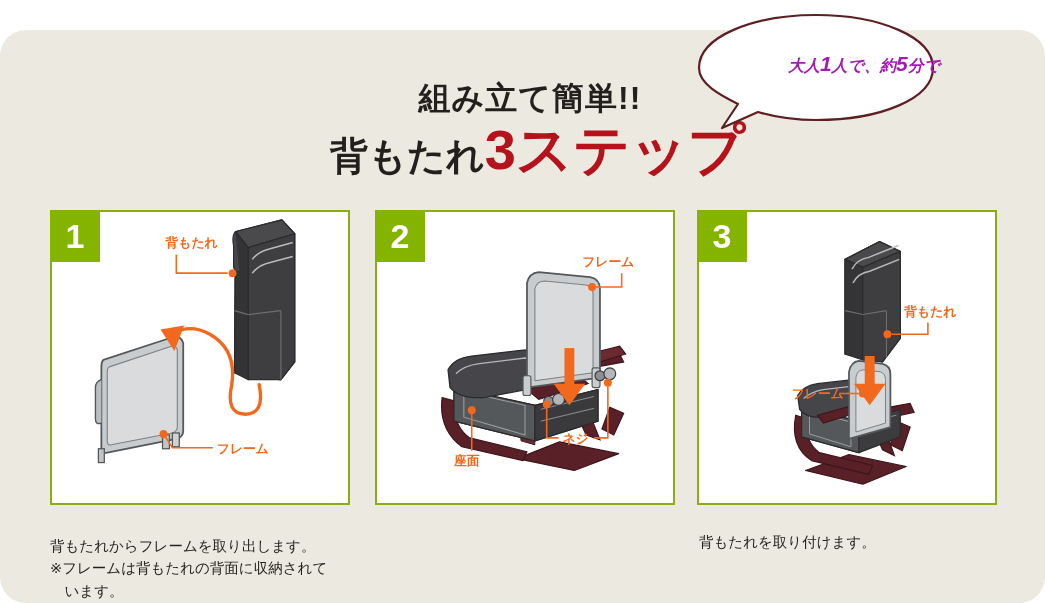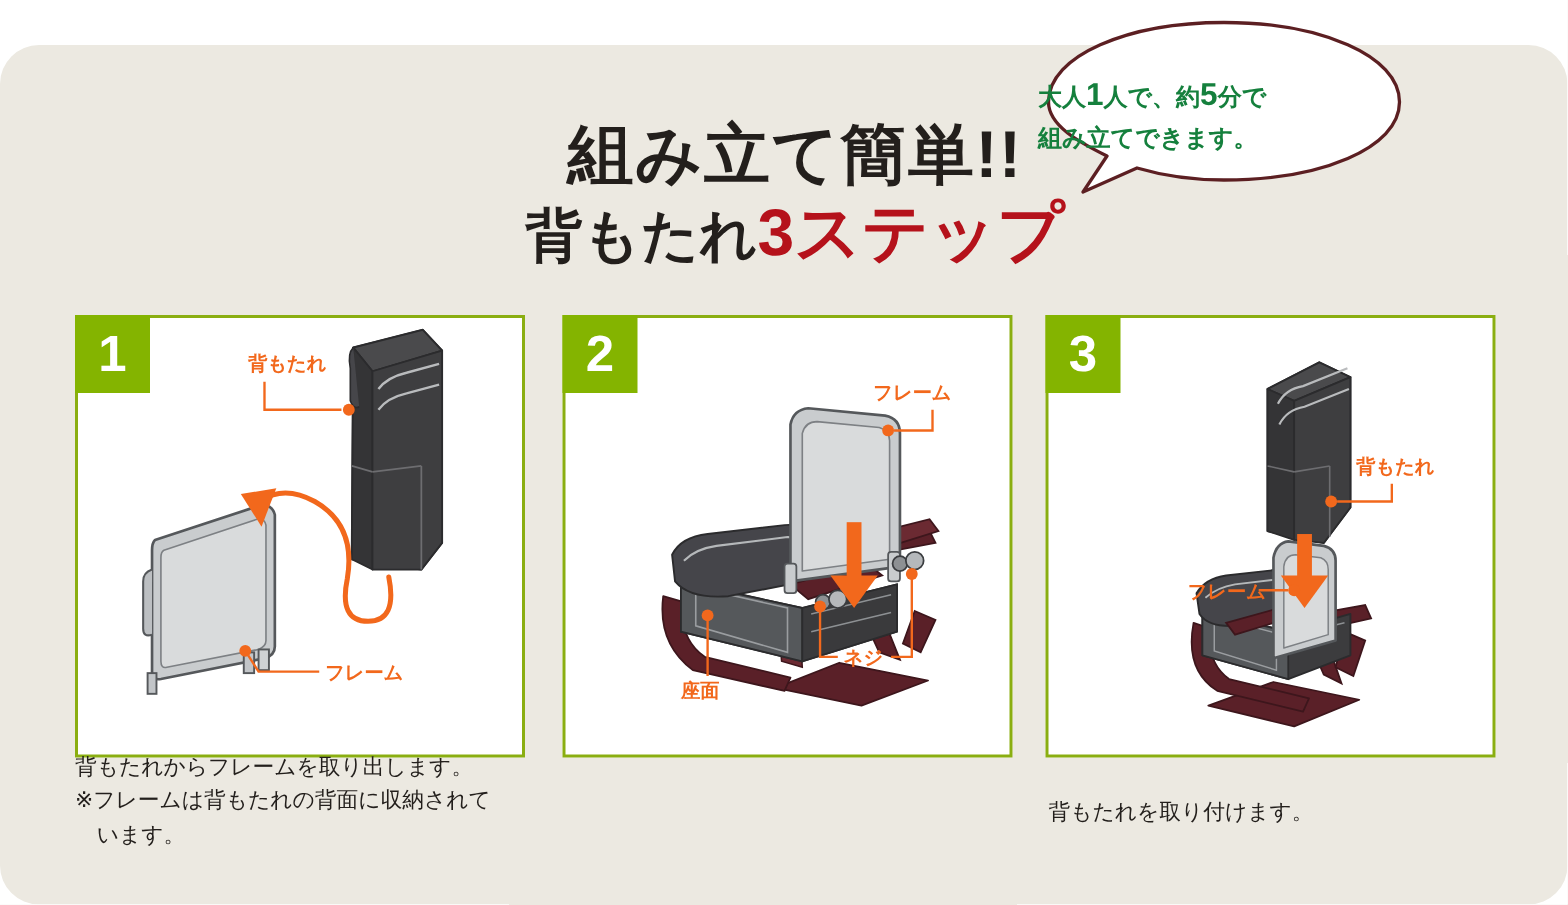--- a/index.html
+++ b/index.html
@@ -25,57 +25,58 @@
 
   
   .title-block {
     position: absolute;
     left: 330px; top: 82px;
     width: 400px;
     text-align: center;
     line-height: 1.0;
   }
   .title-line1 {
-    font-size: 44px;
+    font-size: 32px;
     font-weight: bold;
     color: #231f1c;
     letter-spacing: 1px;
     white-space: nowrap;
   }
   .title-line2 {
     font-size: 38px;
     font-weight: bold;
     color: #231f1c;
     letter-spacing: 0px;
     margin-top: 8px;
     white-space: nowrap;
   }
   .title-accent {
     color: #b5121b;
-    font-size: 44px;
+    font-size: 56px;
     font-weight: bold;
   }
 
   
   .bubble-wrap {
     position: absolute;
     left: 692px; top: 12px;
     width: 248px; height: 118px;
   }
   .bubble-svg { position: absolute; left: 0; top: 0; }
   .bubble-text {
     position: absolute;
     left: 0; top: 36px;
     width: 248px;
-    text-align: left;
-    color: #15803d;
+    text-align: right;
+    color: #a21caf;
     font-size: 16px;
     font-weight: bold;
     line-height: 1.55;
     letter-spacing: 0px;
+    font-style: italic;
   }
   .bubble-num { font-size: 21px; font-weight: bold; }
 
   
   .step-panel {
     position: absolute;
     top: 210px;
     width: 300px; height: 295px;
     background: #ffffff;
     border: 2px solid #8aae11;
@@ -100,21 +101,21 @@
   .step-art { position: absolute; left: 0; top: 0; width: 100%; height: 100%; }
 
   
   .caption {
     position: absolute;
     color: #231f1c;
     font-size: 14.5px;
     line-height: 1.55;
     white-space: pre-line;
   }
-  .cap-1 { left: 50px; top: 501px; width: 320px; }
+  .cap-1 { left: 50px; top: 535px; width: 320px; }
   .cap-2 { left: 377px; top: 519px; width: 310px; }
   .cap-3 { left: 699px; top: 531px; width: 310px; }
 
   .label-text {
     fill: #f2681c;
     font-family: "Liberation Sans", "DejaVu Sans", sans-serif;
     font-size: 13px;
     font-weight: bold;
   }
 </style>
@@ -130,21 +131,20 @@
     <div class="title-line2"><span>背もたれ</span><span class="title-accent">3ステップ</span></div>
   </div>
 
   <div class="bubble-wrap">
     <svg class="bubble-svg" width="248" height="118" viewBox="0 0 248 118">
       <path d="M124 3 C188 3 241 25 241 56 C241 87 188 108 124 108 C103 108 83 105 66 100
                L30 116 L46 92 C28 83 7 72 7 56 C7 25 60 3 124 3 Z" fill="#ffffff" stroke="#5c1f22" stroke-width="2.2" stroke-linejoin="round"></path>
     </svg>
     <div class="bubble-text">
       <div><span>大人</span><span class="bubble-num">1</span><span>人で、約</span><span class="bubble-num">5</span><span>分で</span></div>
-      <div>組み立てできます。</div>
     </div>
   </div>
 
   <div class="step-panel step-1">
     <div class="step-badge">1</div>
     <svg class="step-art" viewBox="0 0 300 295">
 
       <g>
         <path d="M186 20 L233 8 L246 22 L246 152 L232 170 L185 163 Z" fill="#3c3c3e" stroke="#2b2b2d" stroke-width="1.4" stroke-linejoin="round"></path>
         <path d="M186 20 L233 8 L246 22 L199 36 Z" fill="#4a4a4c" stroke="#2b2b2d" stroke-width="1.2" stroke-linejoin="round"></path>

